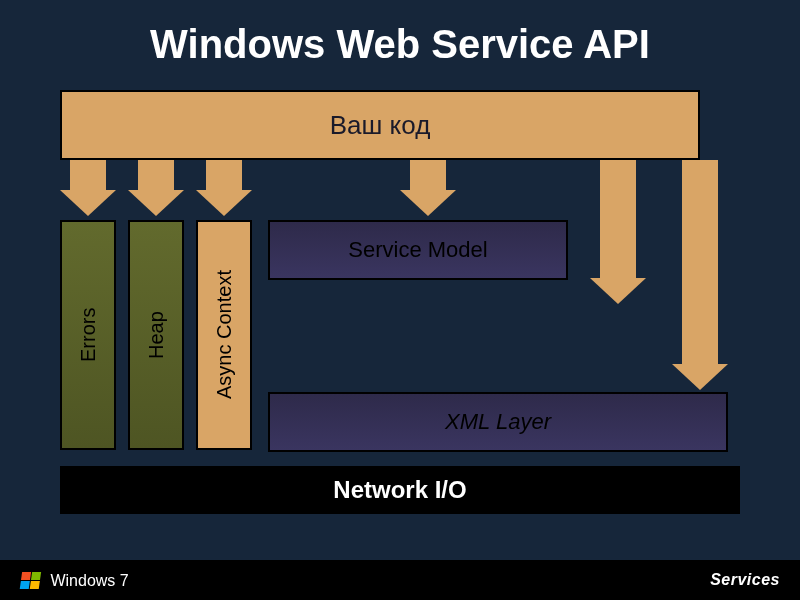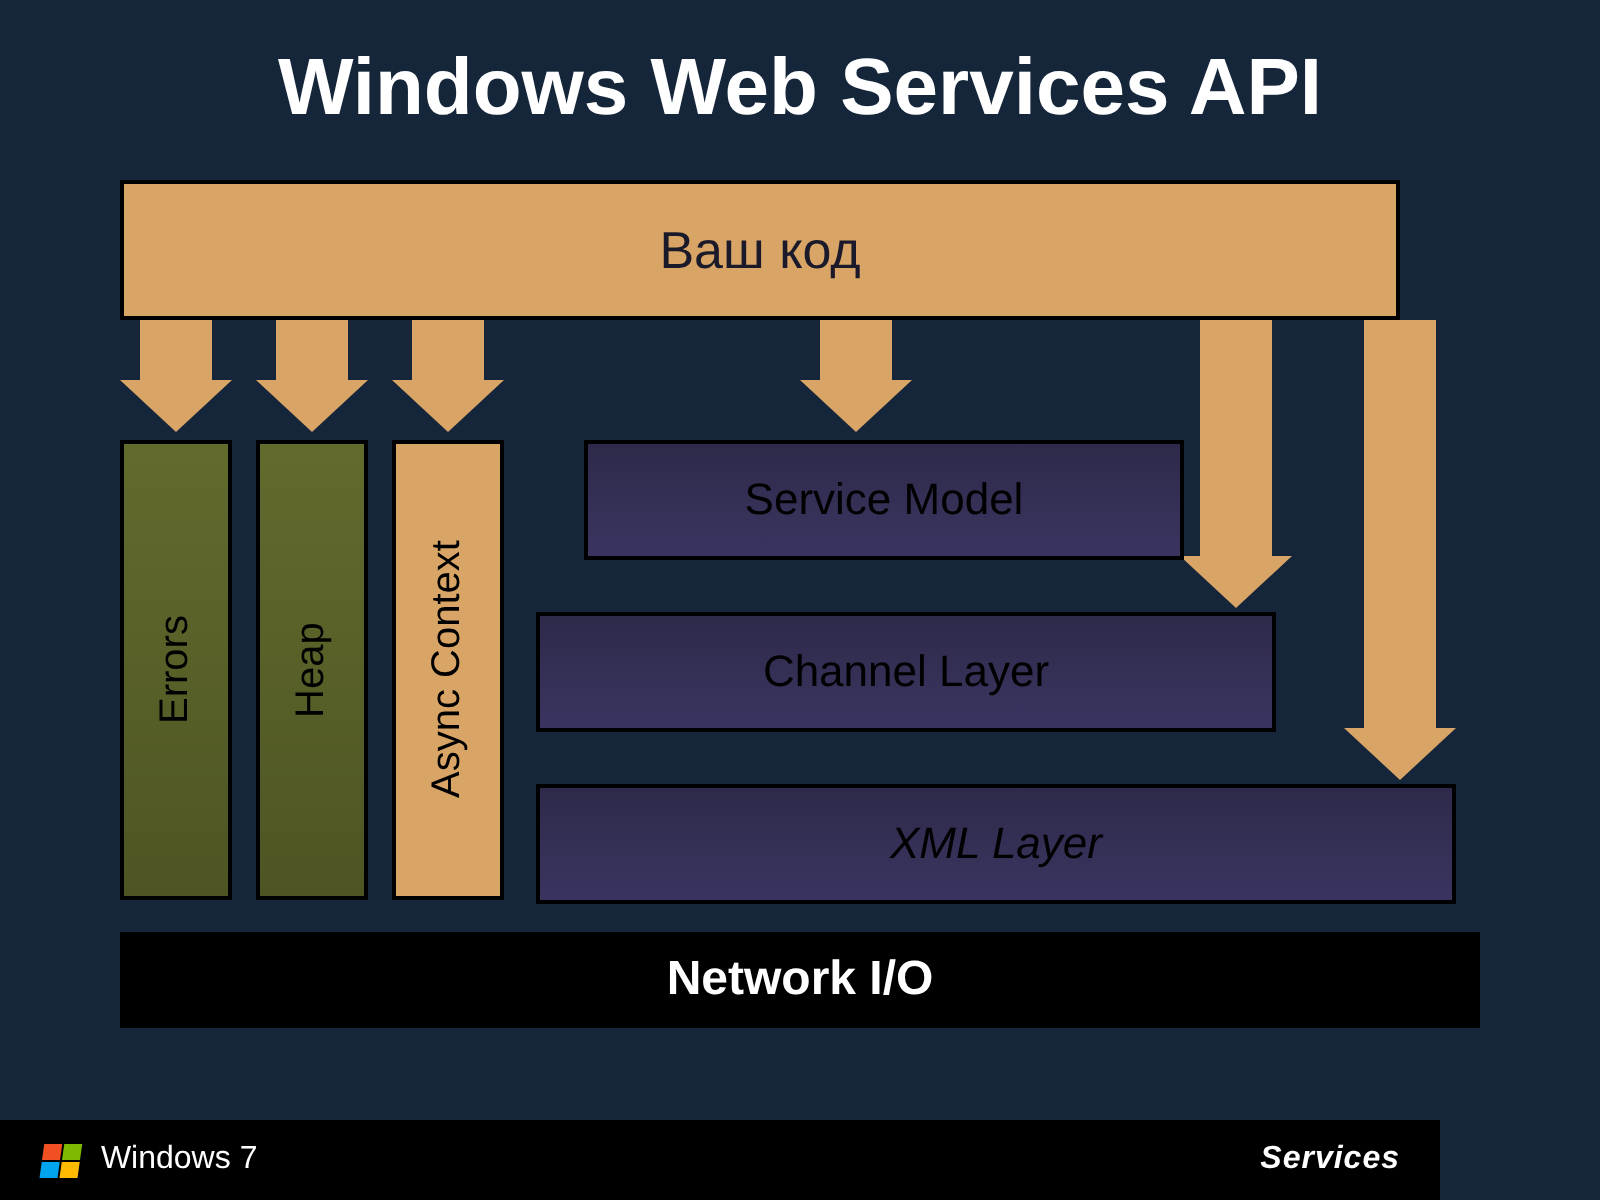--- a/index.html
+++ b/index.html
@@ -67,39 +67,39 @@
   .pillar2 { left: 68px; top: 130px; width: 56px; height: 230px; }
   .pillar3 { left: 136px; top: 130px; width: 56px; height: 230px; background: #d9a566; }
 
   .layer {
     background: linear-gradient(to bottom, #2e2a4a, #3a3560);
     color: #000;
     font-size: 22px;
     height: 60px;
     left: 208px;
   }
-  .layer1 { top: 130px; width: 300px; margin-left: 24px; }
+  .layer1 { top: 130px; width: 300px; }
   .layer2 { top: 216px; width: 370px; }
   .layer3 { top: 302px; width: 460px; font-style: italic; }
 
   .network {
     left: 0; top: 376px;
     width: 680px; height: 48px;
     background: #000;
     color: #fff;
     border: none;
     font-size: 24px;
     font-weight: 600;
   }
 
   
   .footer {
     position: absolute;
     bottom: 0; left: 0;
-    width: 720px; height: 40px;
+    width: 800px; height: 40px;
     background: #000;
     color: #fff;
     display: flex;
     justify-content: space-between;
     align-items: center;
     padding: 0 20px;
     font-size: 16px;
   }
   .win-flag {
     display: inline-flex;
@@ -112,21 +112,21 @@
   .win-flag span { width: 9px; height: 8px; margin: 0.5px; }
   .wf1 { background:#f25022; } .wf2 { background:#7fba00; }
   .wf3 { background:#00a4ef; } .wf4 { background:#ffb900; }
   .ms-logo { font-style: italic; font-weight: 700; letter-spacing: 0.5px; }
   .win-label { font-weight: 300; vertical-align: middle; }
   .win-label b { font-weight: 400; }
 </style>
 </head>
 <body>
 
-<div class="slide-title">Windows Web Services API</div>
+<div class="slide-title">Windows Web Service API</div>
 
 <div class="diagram">
 
   <div class="box usercode">Ваш код</div>
 
   <div class="arrow arrow-shaft" style="left:10px; top:70px; height:30px;"></div>
   <div class="arrow-head" style="left:0px; top:100px;"></div>
 
   <div class="arrow arrow-shaft" style="left:78px; top:70px; height:30px;"></div>
   <div class="arrow-head" style="left:68px; top:100px;"></div>
@@ -141,21 +141,20 @@
   <div class="arrow-head" style="left:530px; top:188px;"></div>
 
   <div class="arrow arrow-shaft" style="left:622px; top:70px; height:204px;"></div>
   <div class="arrow-head" style="left:612px; top:274px;"></div>
 
   <div class="box pillar pillar1">Errors</div>
   <div class="box pillar pillar2">Heap</div>
   <div class="box pillar pillar3">Async  Context</div>
 
   <div class="box layer layer1">Service Model</div>
-  <div class="box layer layer2">Channel Layer</div>
   <div class="box layer layer3">XML Layer</div>
 
   <div class="box network">Network I/O</div>
 </div>
 
 <div class="footer">
   <div>
     <span class="win-flag">
       <span class="wf1"></span>
         <span class="wf2"></span>

